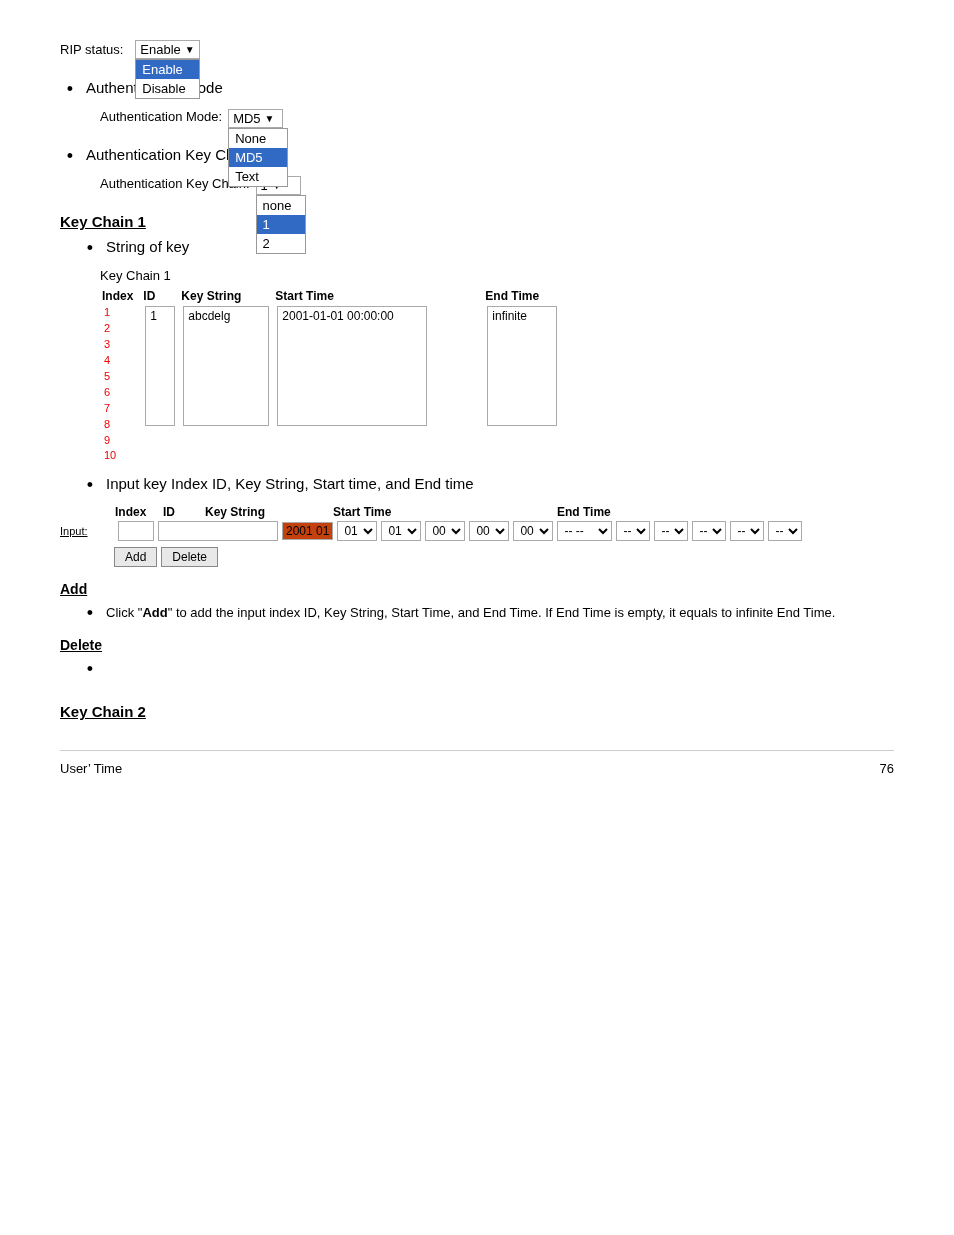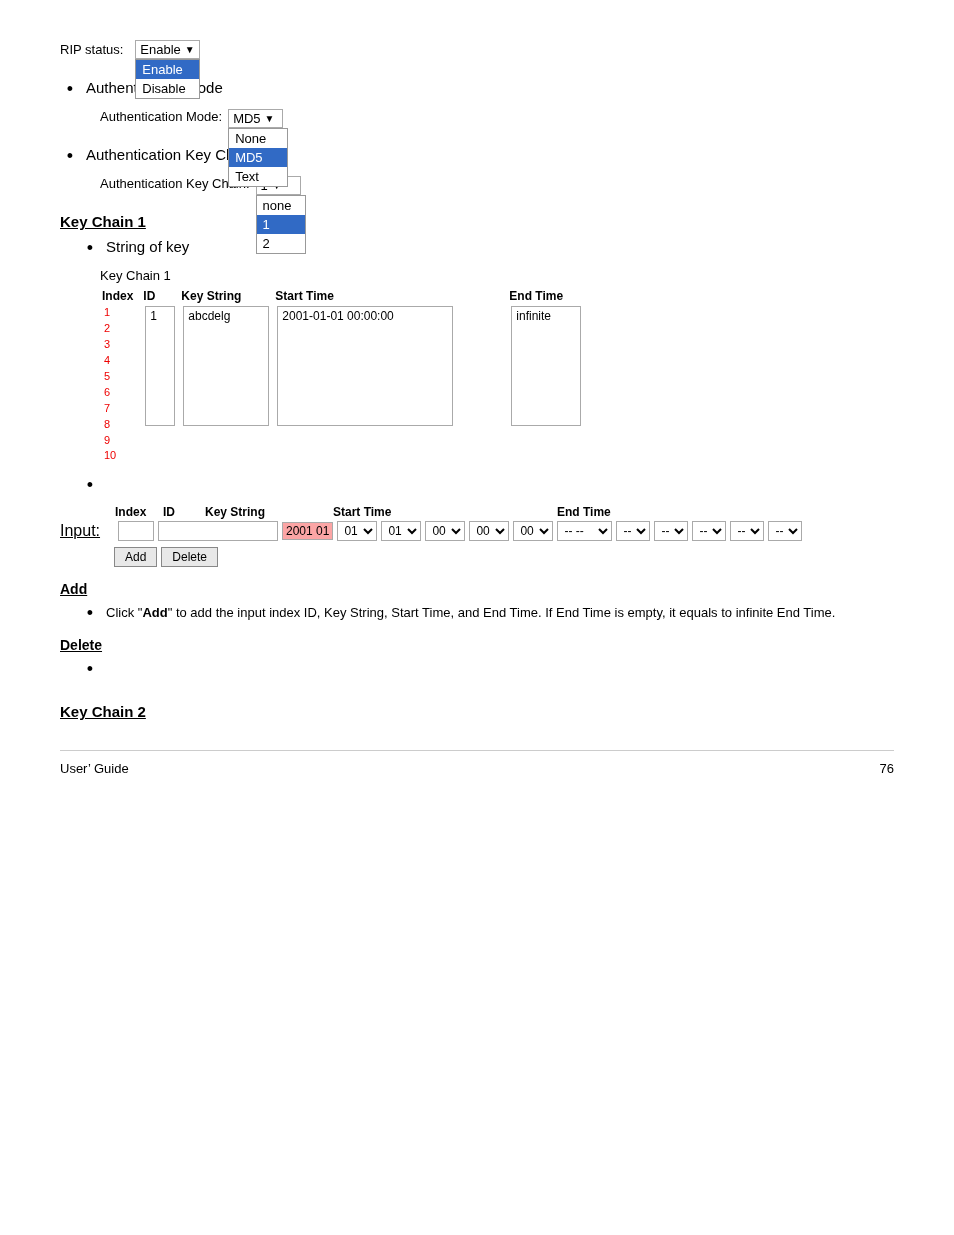--- a/index.html
+++ b/index.html
@@ -355,53 +355,54 @@
             1<br>2<br>3<br>4<br>5<br>6<br>7<br>8<br>9<br>10
           </div>
         </td>
         <td style="vertical-align:top;">
           <div class="table-cell-box" style="width:30px; min-height:120px;">1</div>
         </td>
         <td style="vertical-align:top;">
           <div class="table-cell-box" style="width:86px; min-height:120px;">abcdelg</div>
         </td>
         <td style="vertical-align:top;">
-          <div class="table-cell-box" style="width:176px; min-height:120px;">2001-01-01 00:00:00</div>
+          <div class="table-cell-box" style="width:150px; min-height:120px;">2001-01-01 00:00:00</div>
         </td>
         <td style="width:50px;"></td>
         <td style="vertical-align:top;">
           <div class="table-cell-box" style="width:70px; min-height:120px;">infinite</div>
         </td>
       </tr>
     </tbody>
   </table>
 </div>
 
 <div class="bullet-item" style="margin-left:20px; margin-top:10px;">
   <span class="bullet-dot">•</span>
+  <span class="bullet-label">Input key Index ID, Key String, Start time, and End time</span>
 </div>
 
 <div class="input-section">
 
   <div style="display:flex; align-items:center; margin-left:0; gap:0; margin-bottom:2px;">
     <span style="width:55px;"></span>
     <span style="font-size:12px; font-weight:bold; width:36px;">Index</span>
     <span style="font-size:12px; font-weight:bold; width:10px; margin-right:2px;"></span>
     <span style="font-size:12px; font-weight:bold; width:36px; margin-right:6px;">ID</span>
     <span style="font-size:12px; font-weight:bold; width:120px; margin-right:8px;">Key String</span>
     <span style="font-size:12px; font-weight:bold; width:220px; margin-right:4px;">Start Time</span>
     <span style="font-size:12px; font-weight:bold;">End Time</span>
   </div>
 
   <div style="display:flex; align-items:center; gap:4px;">
-    <span style="font-size:16px; margin-right:4px; width:50px;text-decoration:underline;">Input:</span>
+    <span style="font-size:11px; margin-right:4px; width:50px;text-decoration:underline;">Input:</span>
     <input class="small-input" type="text" placeholder="" style="width: 36px;">
     <input class="medium-input" type="text" placeholder="" style="width: 120px;">
 
-    <span style="font-size:12px; border:1px solid #aaa; background:#fca5a5; padding:1px 3px;">2001 01</span>
+    <span style="font-size:12px; border:1px solid #aaa; background:#c2410c; padding:1px 3px;">2001 01</span>
     <select class="small-select">
       <option>01</option><option>02</option><option>03</option><option>04</option>
       <option>05</option><option>06</option><option>07</option><option>08</option>
       <option>09</option><option>10</option><option>11</option><option>12</option>
     </select>
     <select class="small-select">
       <option>01</option><option>02</option><option>03</option>
     </select>
     <select class="small-select">
       <option>00</option><option>01</option>
@@ -448,15 +449,15 @@
 </div>
 
 <div class="delete-section-title">Delete</div>
 <div class="bullet-item" style="margin-left:20px;">
   <span class="bullet-dot">•</span>
 </div>
 
 <div class="section-heading" style="margin-top:24px;">Key Chain 2</div>
 
 <div class="footer">
-  <span>User’ Guide</span>
+  <span>User’ Time</span>
   <span>76</span>
 </div>
 
 </body></html>

